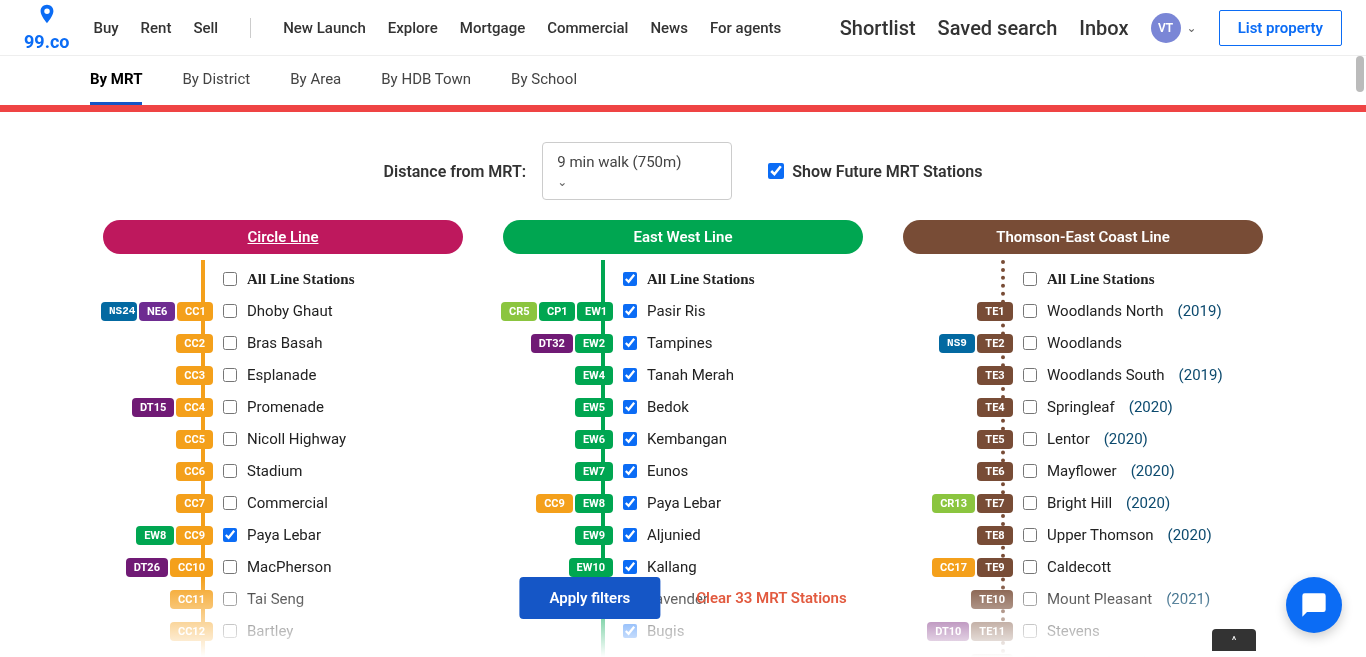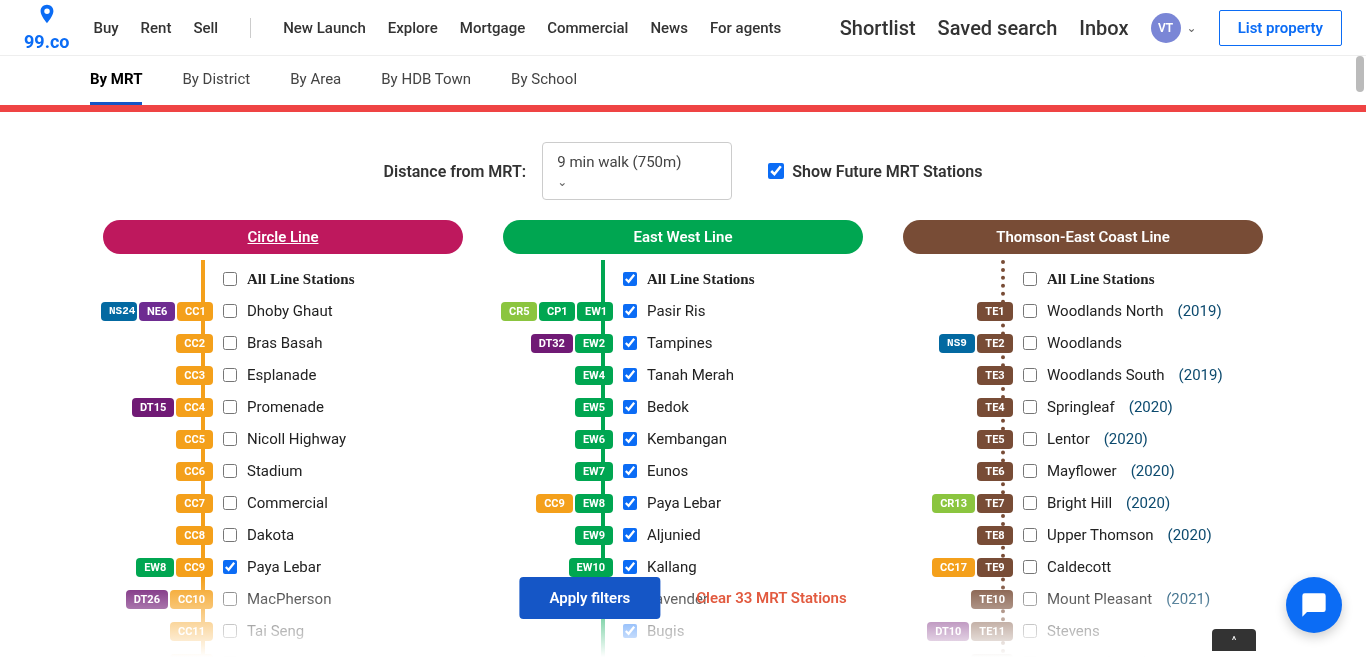--- a/index.html
+++ b/index.html
@@ -189,27 +189,20 @@
         </div>
         <div class="station-row">
           <div class="badges">
             <span class="badge b-cc">CC7</span>
           </div>
           <input type="checkbox" style="">
           <span class="station-label">Commercial</span>
         </div>
         <div class="station-row">
           <div class="badges">
-            <span class="badge b-cc">CC8</span>
-          </div>
-          <input type="checkbox" style="">
-          <span class="station-label">Dakota</span>
-        </div>
-        <div class="station-row">
-          <div class="badges">
             <span class="badge b-ew">EW8</span>
             <span class="badge b-cc">CC9</span>
           </div>
           <input type="checkbox" checked="" style="">
           <span class="station-label">Paya Lebar</span>
         </div>
         <div class="station-row">
           <div class="badges">
             <span class="badge b-dt">DT26</span>
             <span class="badge b-cc">CC10</span>

